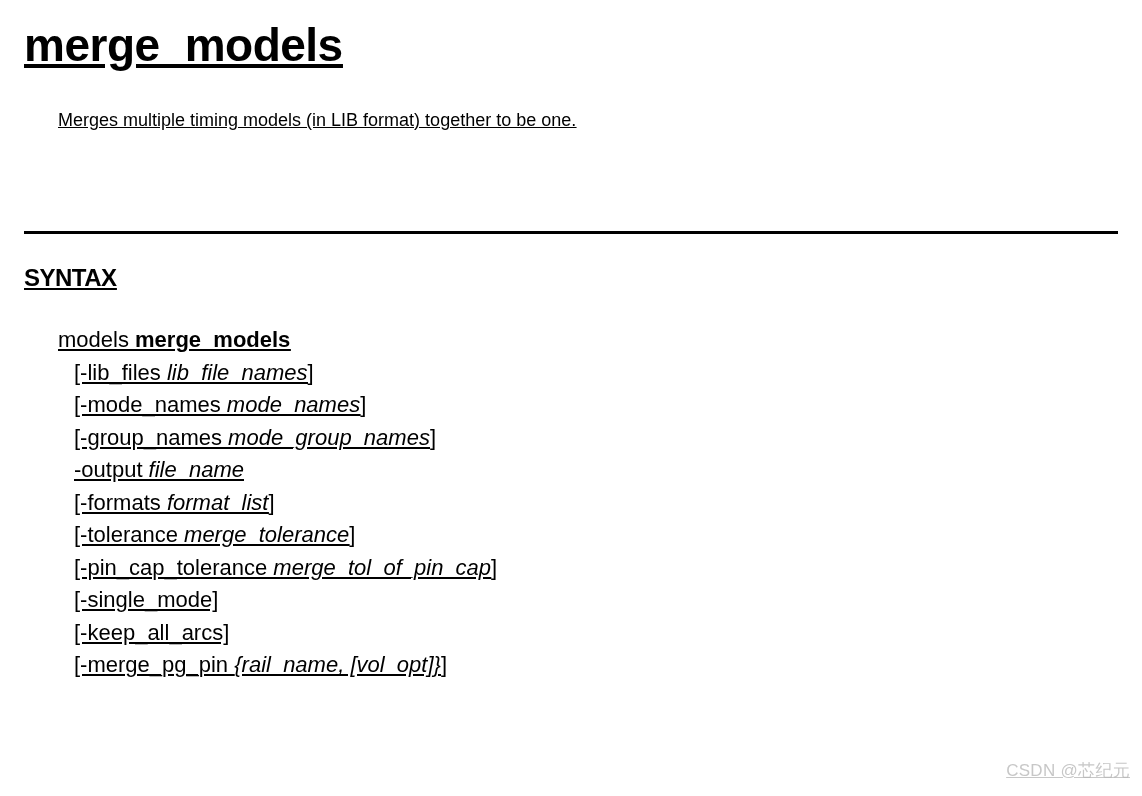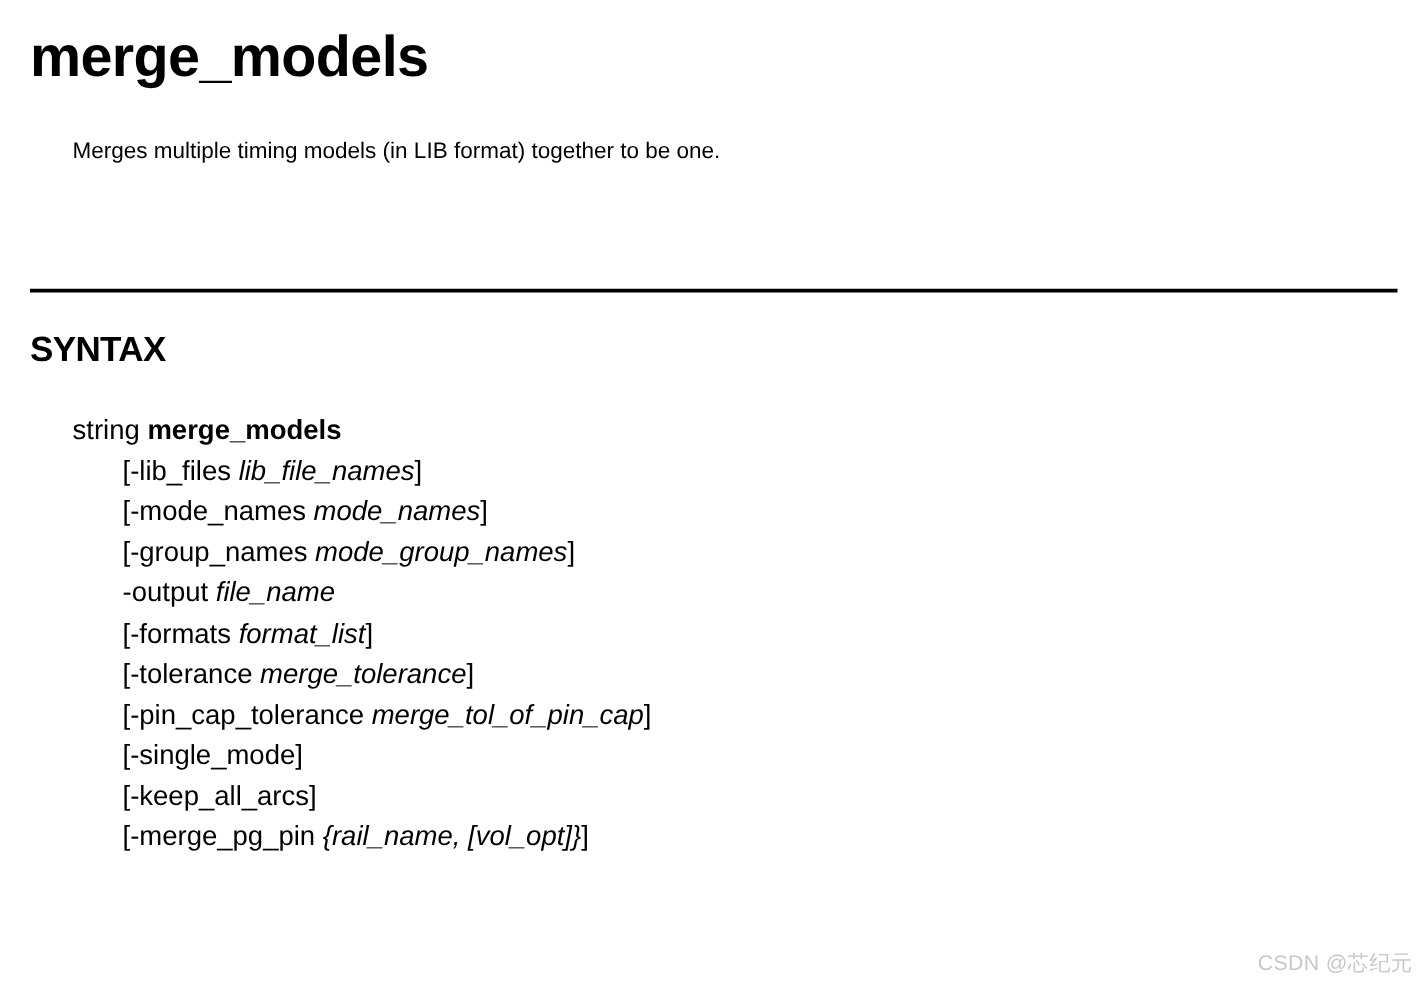--- a/index.html
+++ b/index.html
@@ -1,18 +1,19 @@
 <!DOCTYPE html>
 <html><head>
   <meta charset="utf-8">
   <style>
     * {
       margin: 0;
       padding: 0;
       box-sizing: border-box;
+      text-decoration: underline;
     }
     body {
       font-family: Arial, Helvetica, sans-serif;
       background: #ffffff;
       color: #000000;
       width: 1142px;
       height: 796px;
       position: relative;
       padding: 0;
     }
@@ -27,35 +28,35 @@
       font-weight: normal;
       padding: 38px 0 0 58px;
       color: #000;
     }
     .divider {
       border: none;
       border-top: 3px solid #000;
       margin: 100px 24px 0 24px;
     }
     .section-title {
-      font-size: 28px;
+      font-size: 24px;
       font-weight: bold;
       padding: 30px 0 0 24px;
       letter-spacing: -0.5px;
     }
     .syntax-block {
       padding: 32px 0 0 58px;
       font-size: 22px;
       line-height: 1.48;
     }
     .syntax-line-first {
       margin-left: 0;
     }
     .syntax-line {
-      margin-left: 40px;
+      margin-left: 16px;
     }
     .bold {
       font-weight: bold;
     }
     .italic {
       font-style: italic;
     }
     .watermark {
       position: absolute;
       bottom: 14px;
@@ -73,21 +74,21 @@
 <h1 class="page-title">merge_models</h1>
 
 <p class="description">Merges multiple timing models (in LIB format) together to be one.</p>
 
 <hr class="divider">
 
 <h2 class="section-title">SYNTAX</h2>
 
 <div class="syntax-block">
   <div class="syntax-line-first">
-    <span>string</span>
+    <span>models</span>
     <span class="bold">merge_models</span>
   </div>
   <div class="syntax-line">
     <span>[-lib_files </span><span class="italic">lib_file_names</span><span>]</span>
   </div>
   <div class="syntax-line">
     <span>[-mode_names </span><span class="italic">mode_names</span><span>]</span>
   </div>
   <div class="syntax-line">
     <span>[-group_names </span><span class="italic">mode_group_names</span><span>]</span>

